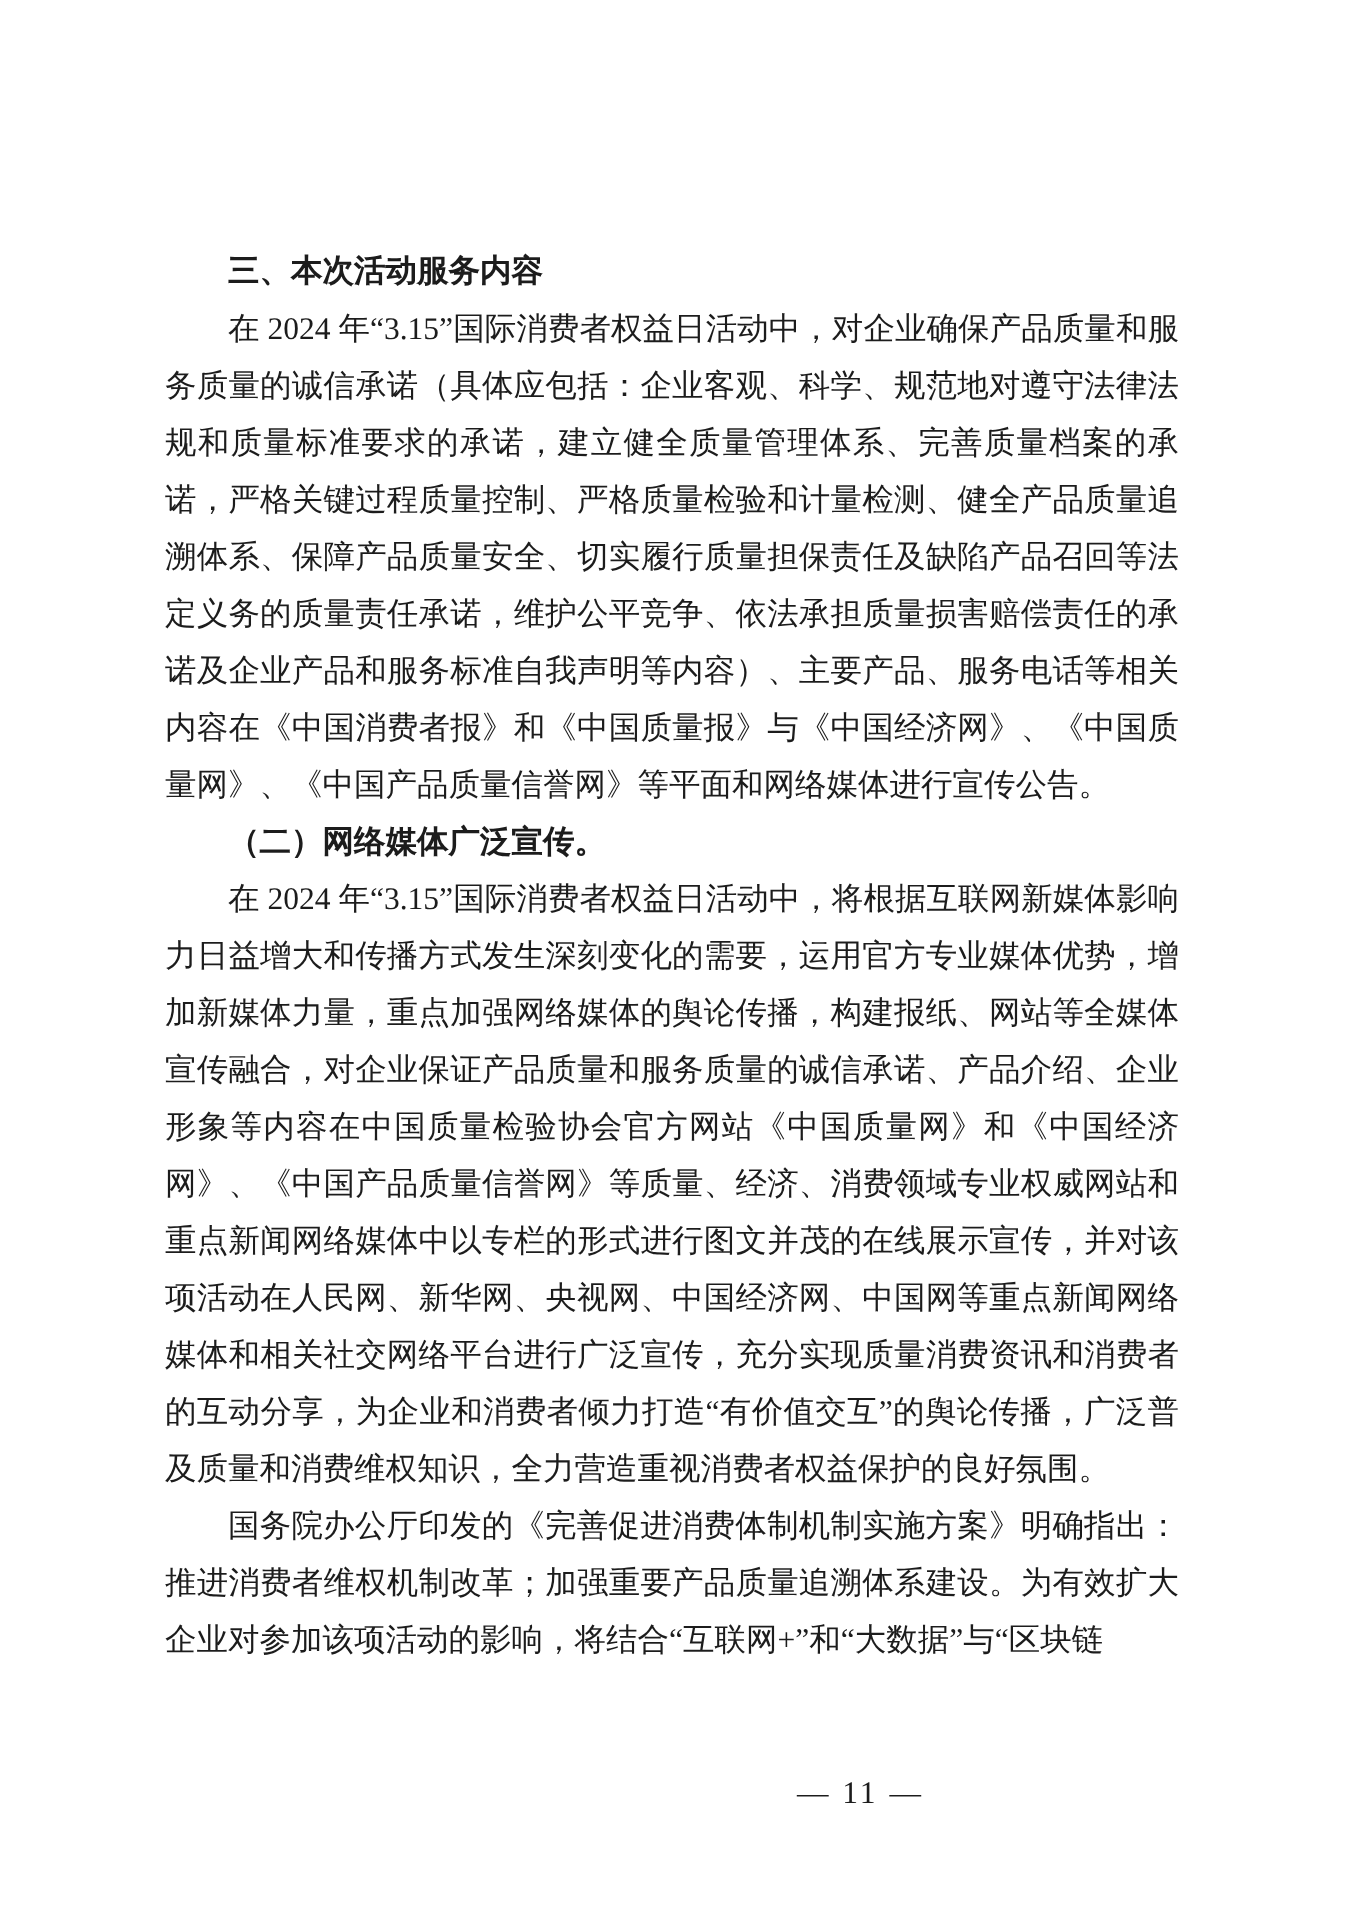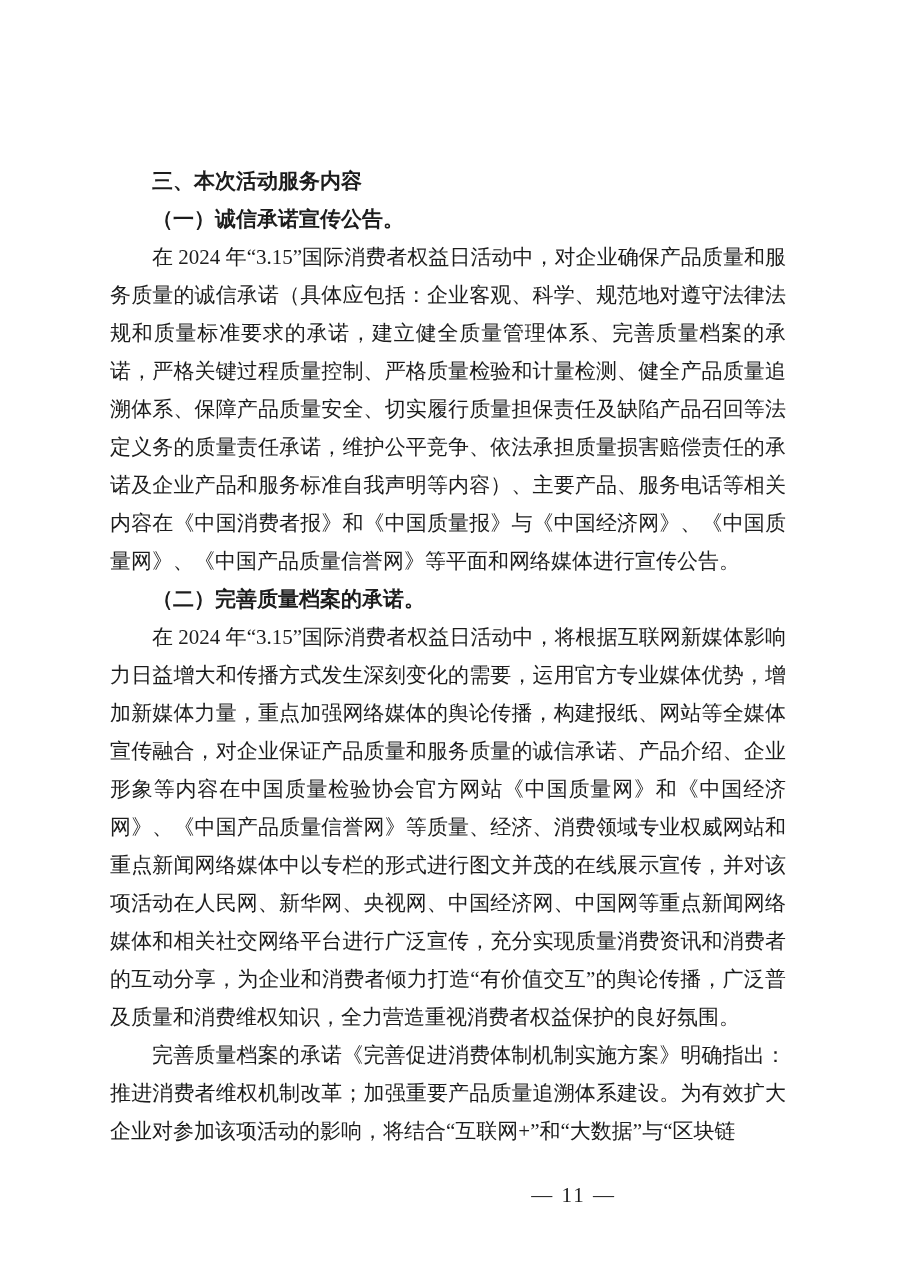--- a/index.html
+++ b/index.html
@@ -59,20 +59,19 @@
     font-family: "Liberation Serif", serif;
     text-align: center;
   }
 </style>
 </head>
 <body>
 
 <div class="page">
   <div class="content">
       <p class="h1">三、本次活动服务内容</p>
-      <p class="h2">（一）诚信承诺宣传公告。</p>
       <p class="p">在 2024 年“3.15”国际消费者权益日活动中，对企业确保产品质量和服务质量的诚信承诺（具体应包括：企业客观、科学、规范地对遵守法律法规和质量标准要求的承诺，建立健全质量管理体系、完善质量档案的承诺，严格关键过程质量控制、严格质量检验和计量检测、健全产品质量追溯体系、保障产品质量安全、切实履行质量担保责任及缺陷产品召回等法定义务的质量责任承诺，维护公平竞争、依法承担质量损害赔偿责任的承诺及企业产品和服务标准自我声明等内容）、主要产品、服务电话等相关内容在《中国消费者报》和《中国质量报》与《中国经济网》、《中国质量网》、《中国产品质量信誉网》等平面和网络媒体进行宣传公告。</p>
-      <p class="h2">（二）完善质量档案的承诺。</p>
+      <p class="h2">（二）网络媒体广泛宣传。</p>
       <p class="p">在 2024 年“3.15”国际消费者权益日活动中，将根据互联网新媒体影响力日益增大和传播方式发生深刻变化的需要，运用官方专业媒体优势，增加新媒体力量，重点加强网络媒体的舆论传播，构建报纸、网站等全媒体宣传融合，对企业保证产品质量和服务质量的诚信承诺、产品介绍、企业形象等内容在中国质量检验协会官方网站《中国质量网》和《中国经济网》、《中国产品质量信誉网》等质量、经济、消费领域专业权威网站和重点新闻网络媒体中以专栏的形式进行图文并茂的在线展示宣传，并对该项活动在人民网、新华网、央视网、中国经济网、中国网等重点新闻网络媒体和相关社交网络平台进行广泛宣传，充分实现质量消费资讯和消费者的互动分享，为企业和消费者倾力打造“有价值交互”的舆论传播，广泛普及质量和消费维权知识，全力营造重视消费者权益保护的良好氛围。</p>
-      <p class="p">完善质量档案的承诺《完善促进消费体制机制实施方案》明确指出：推进消费者维权机制改革；加强重要产品质量追溯体系建设。为有效扩大企业对参加该项活动的影响，将结合“互联网+”和“大数据”与“区块链</p>
+      <p class="p">国务院办公厅印发的《完善促进消费体制机制实施方案》明确指出：推进消费者维权机制改革；加强重要产品质量追溯体系建设。为有效扩大企业对参加该项活动的影响，将结合“互联网+”和“大数据”与“区块链</p>
     </div>
   <div class="page-number">— 11 —</div>
 </div>
 
 </body></html>

